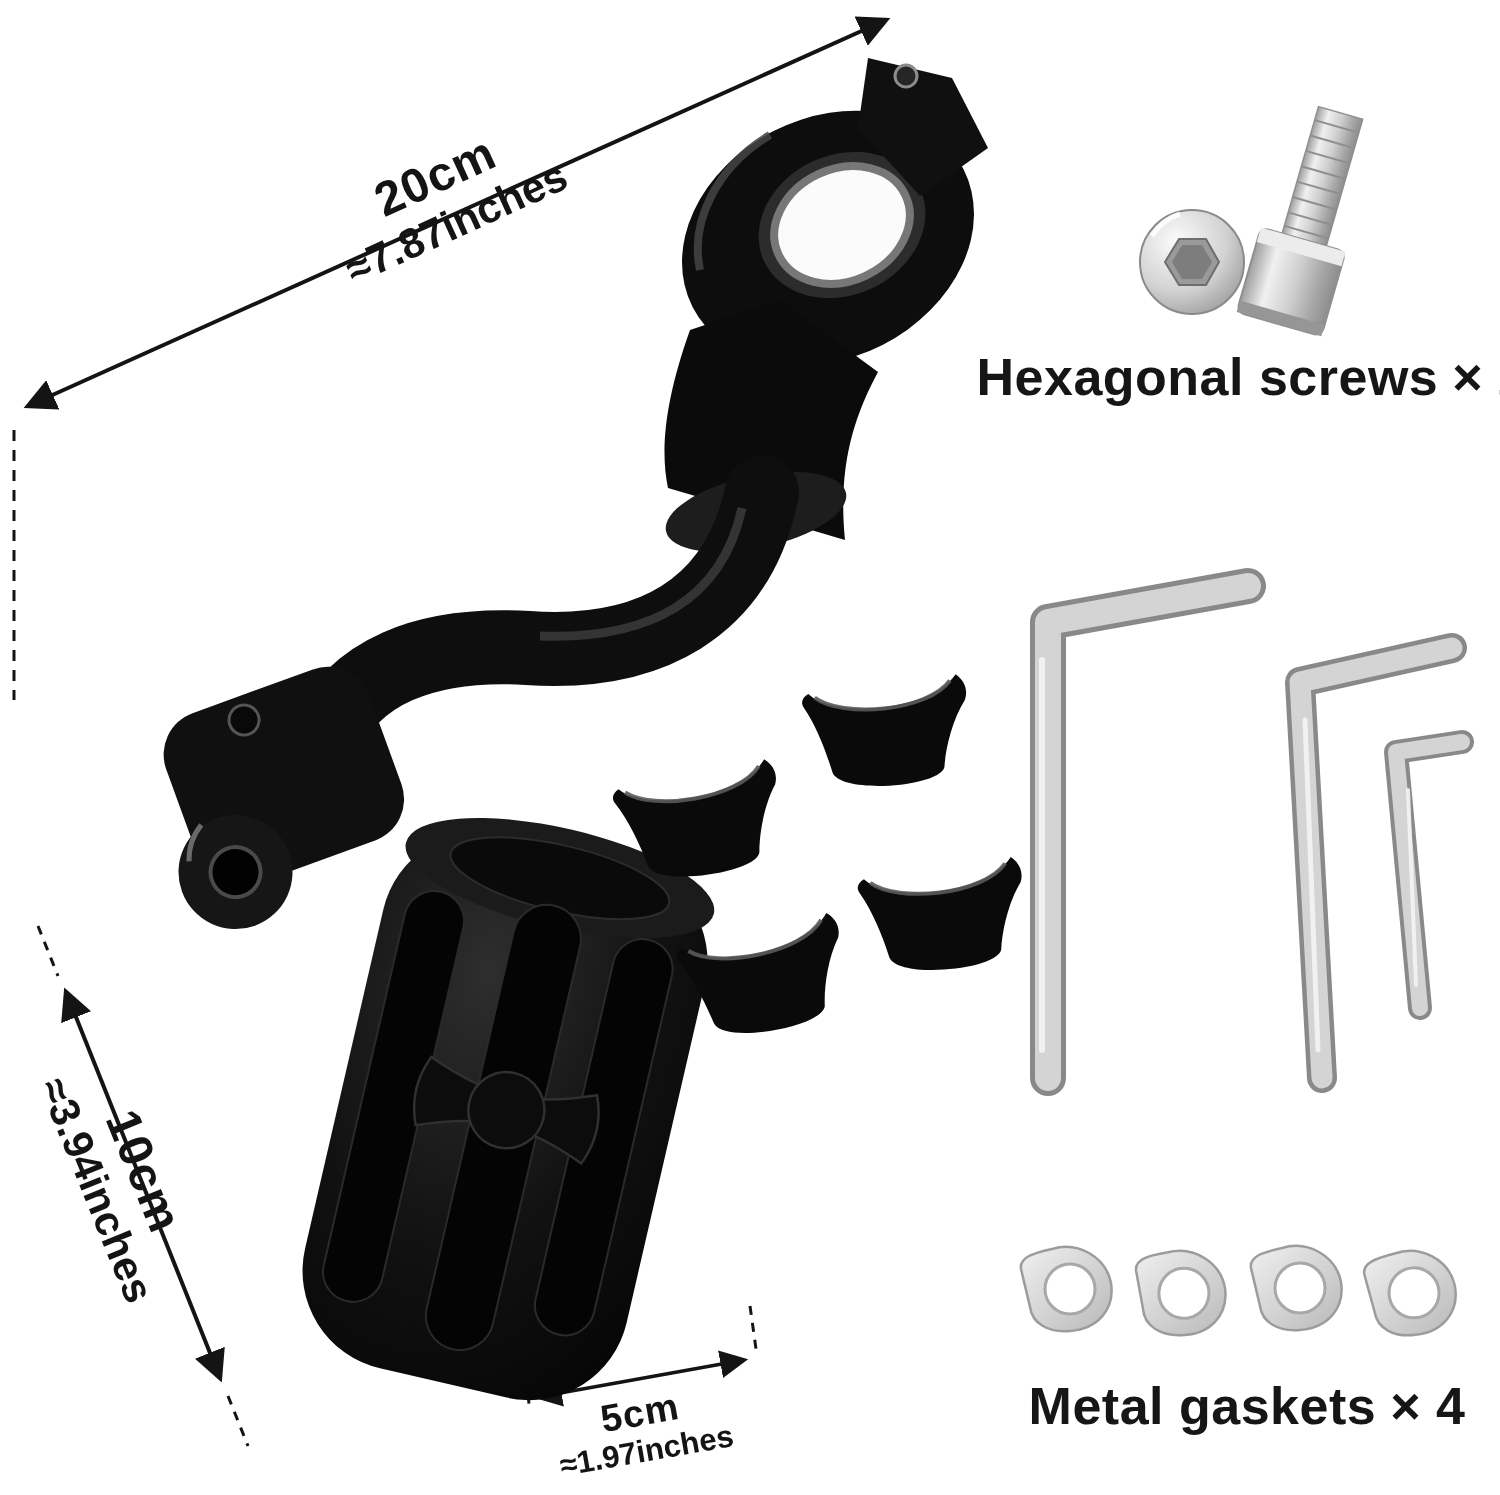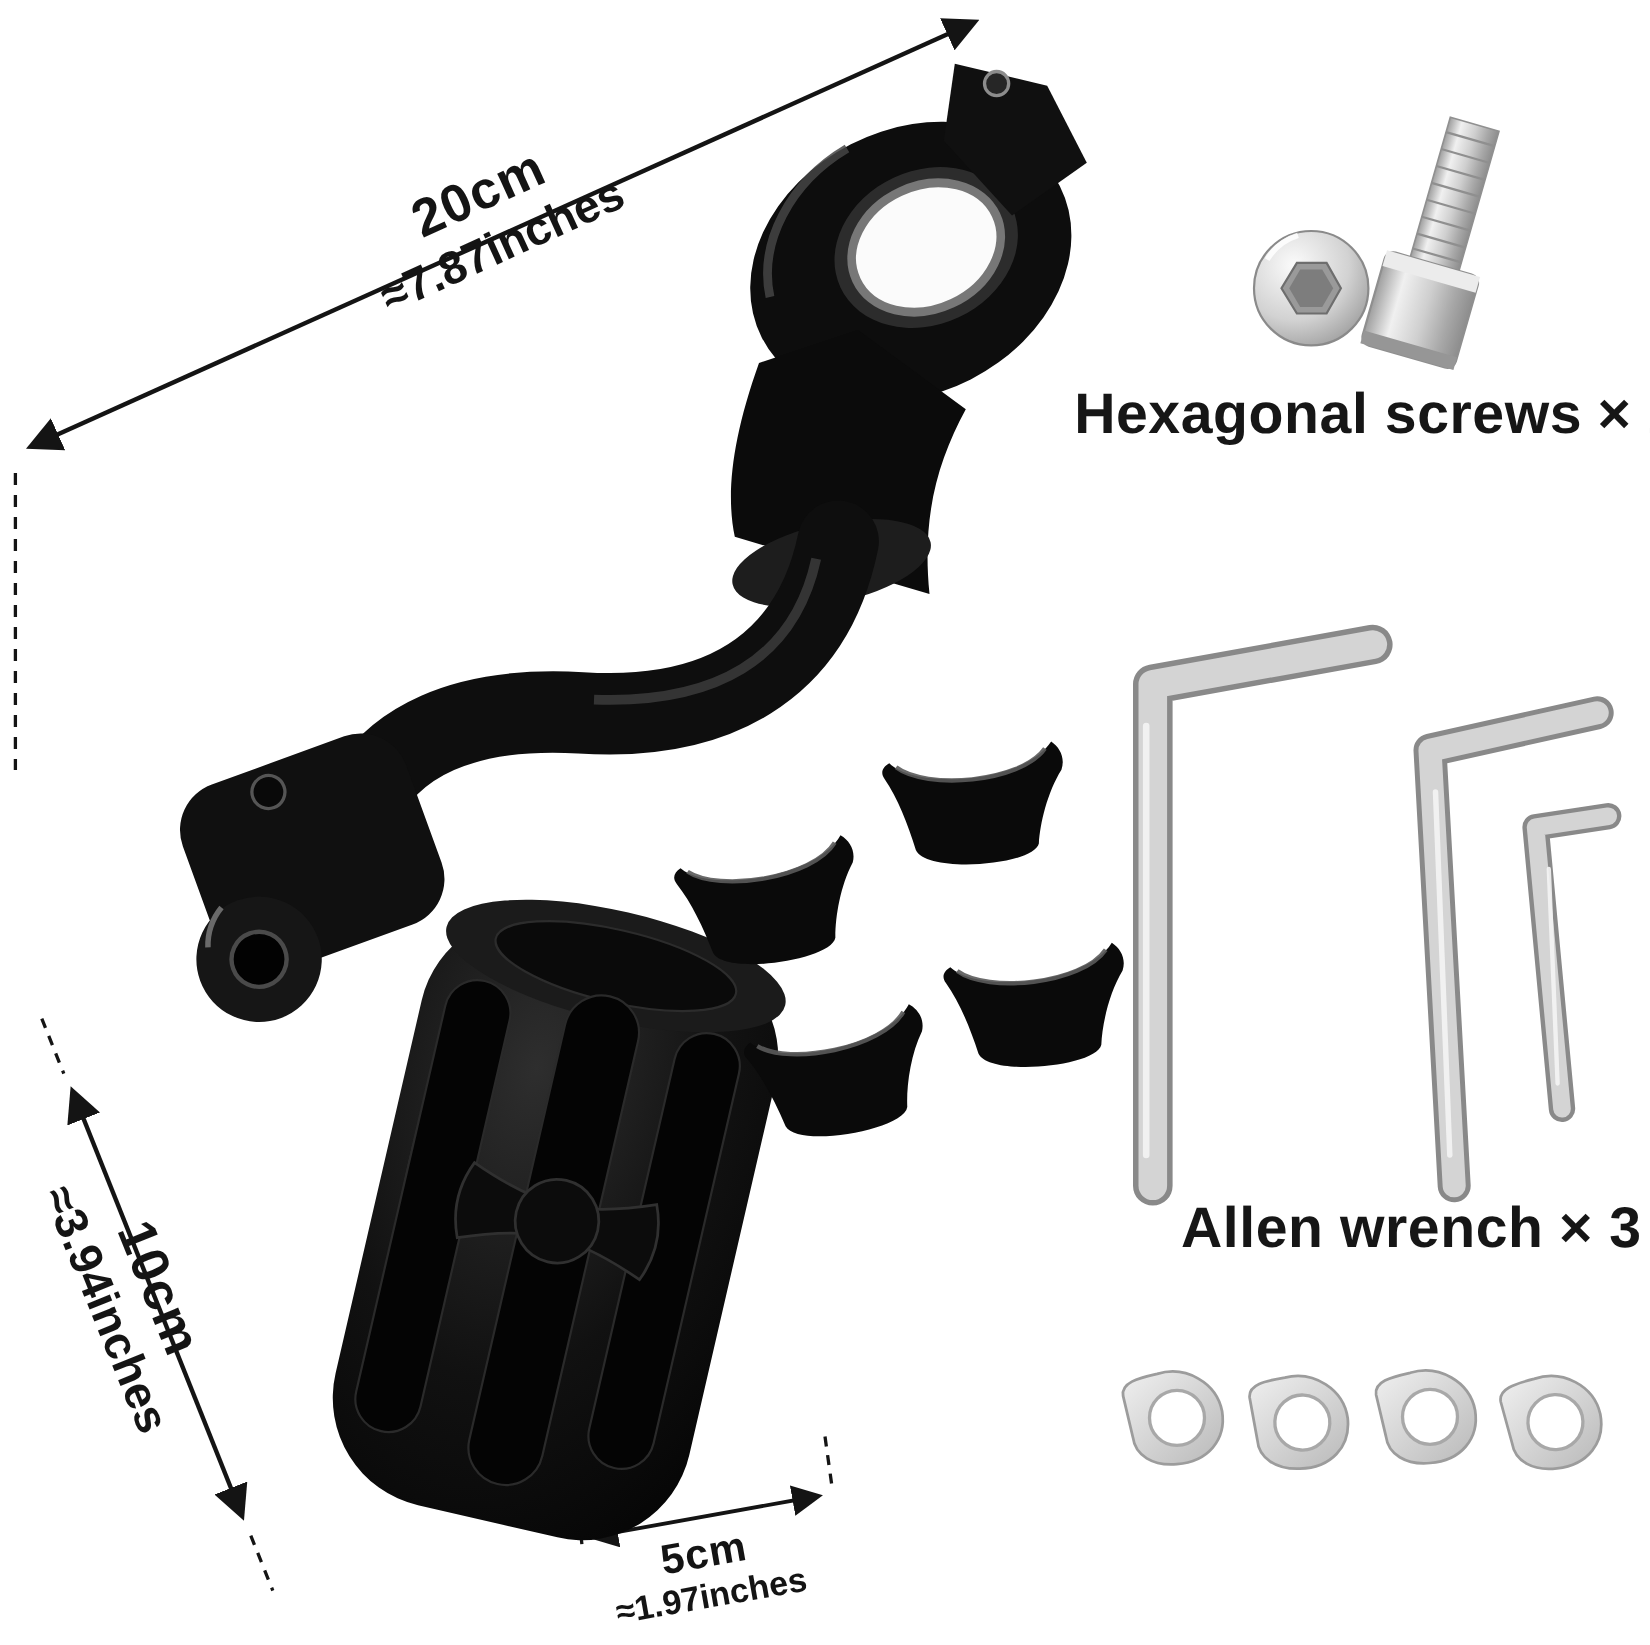--- a/index.html
+++ b/index.html
@@ -186,18 +186,18 @@
   <div class="dimlabel small" style="left:643px;top:1430px;--rot:-10deg">
     <div class="big">5cm</div>
     <div class="sub">≈1.97inches</div>
   </div>
 
   <div class="plabel" style="left:1252px;top:377px">
     <span>Hexagonal screws</span><span class="qty">× 2</span>
   </div>
 
 
-  <div class="plabel" style="left:1283px;top:1117px">
-    <span>Allen wrench</span><span class="qty">× 3</span>
-  </div>
-
+
+  <div class="plabel" style="left:1247px;top:1406px">
+    <span>Metal gaskets</span><span class="qty">× 4</span>
+  </div>
 
 </div>
 
 </body></html>

